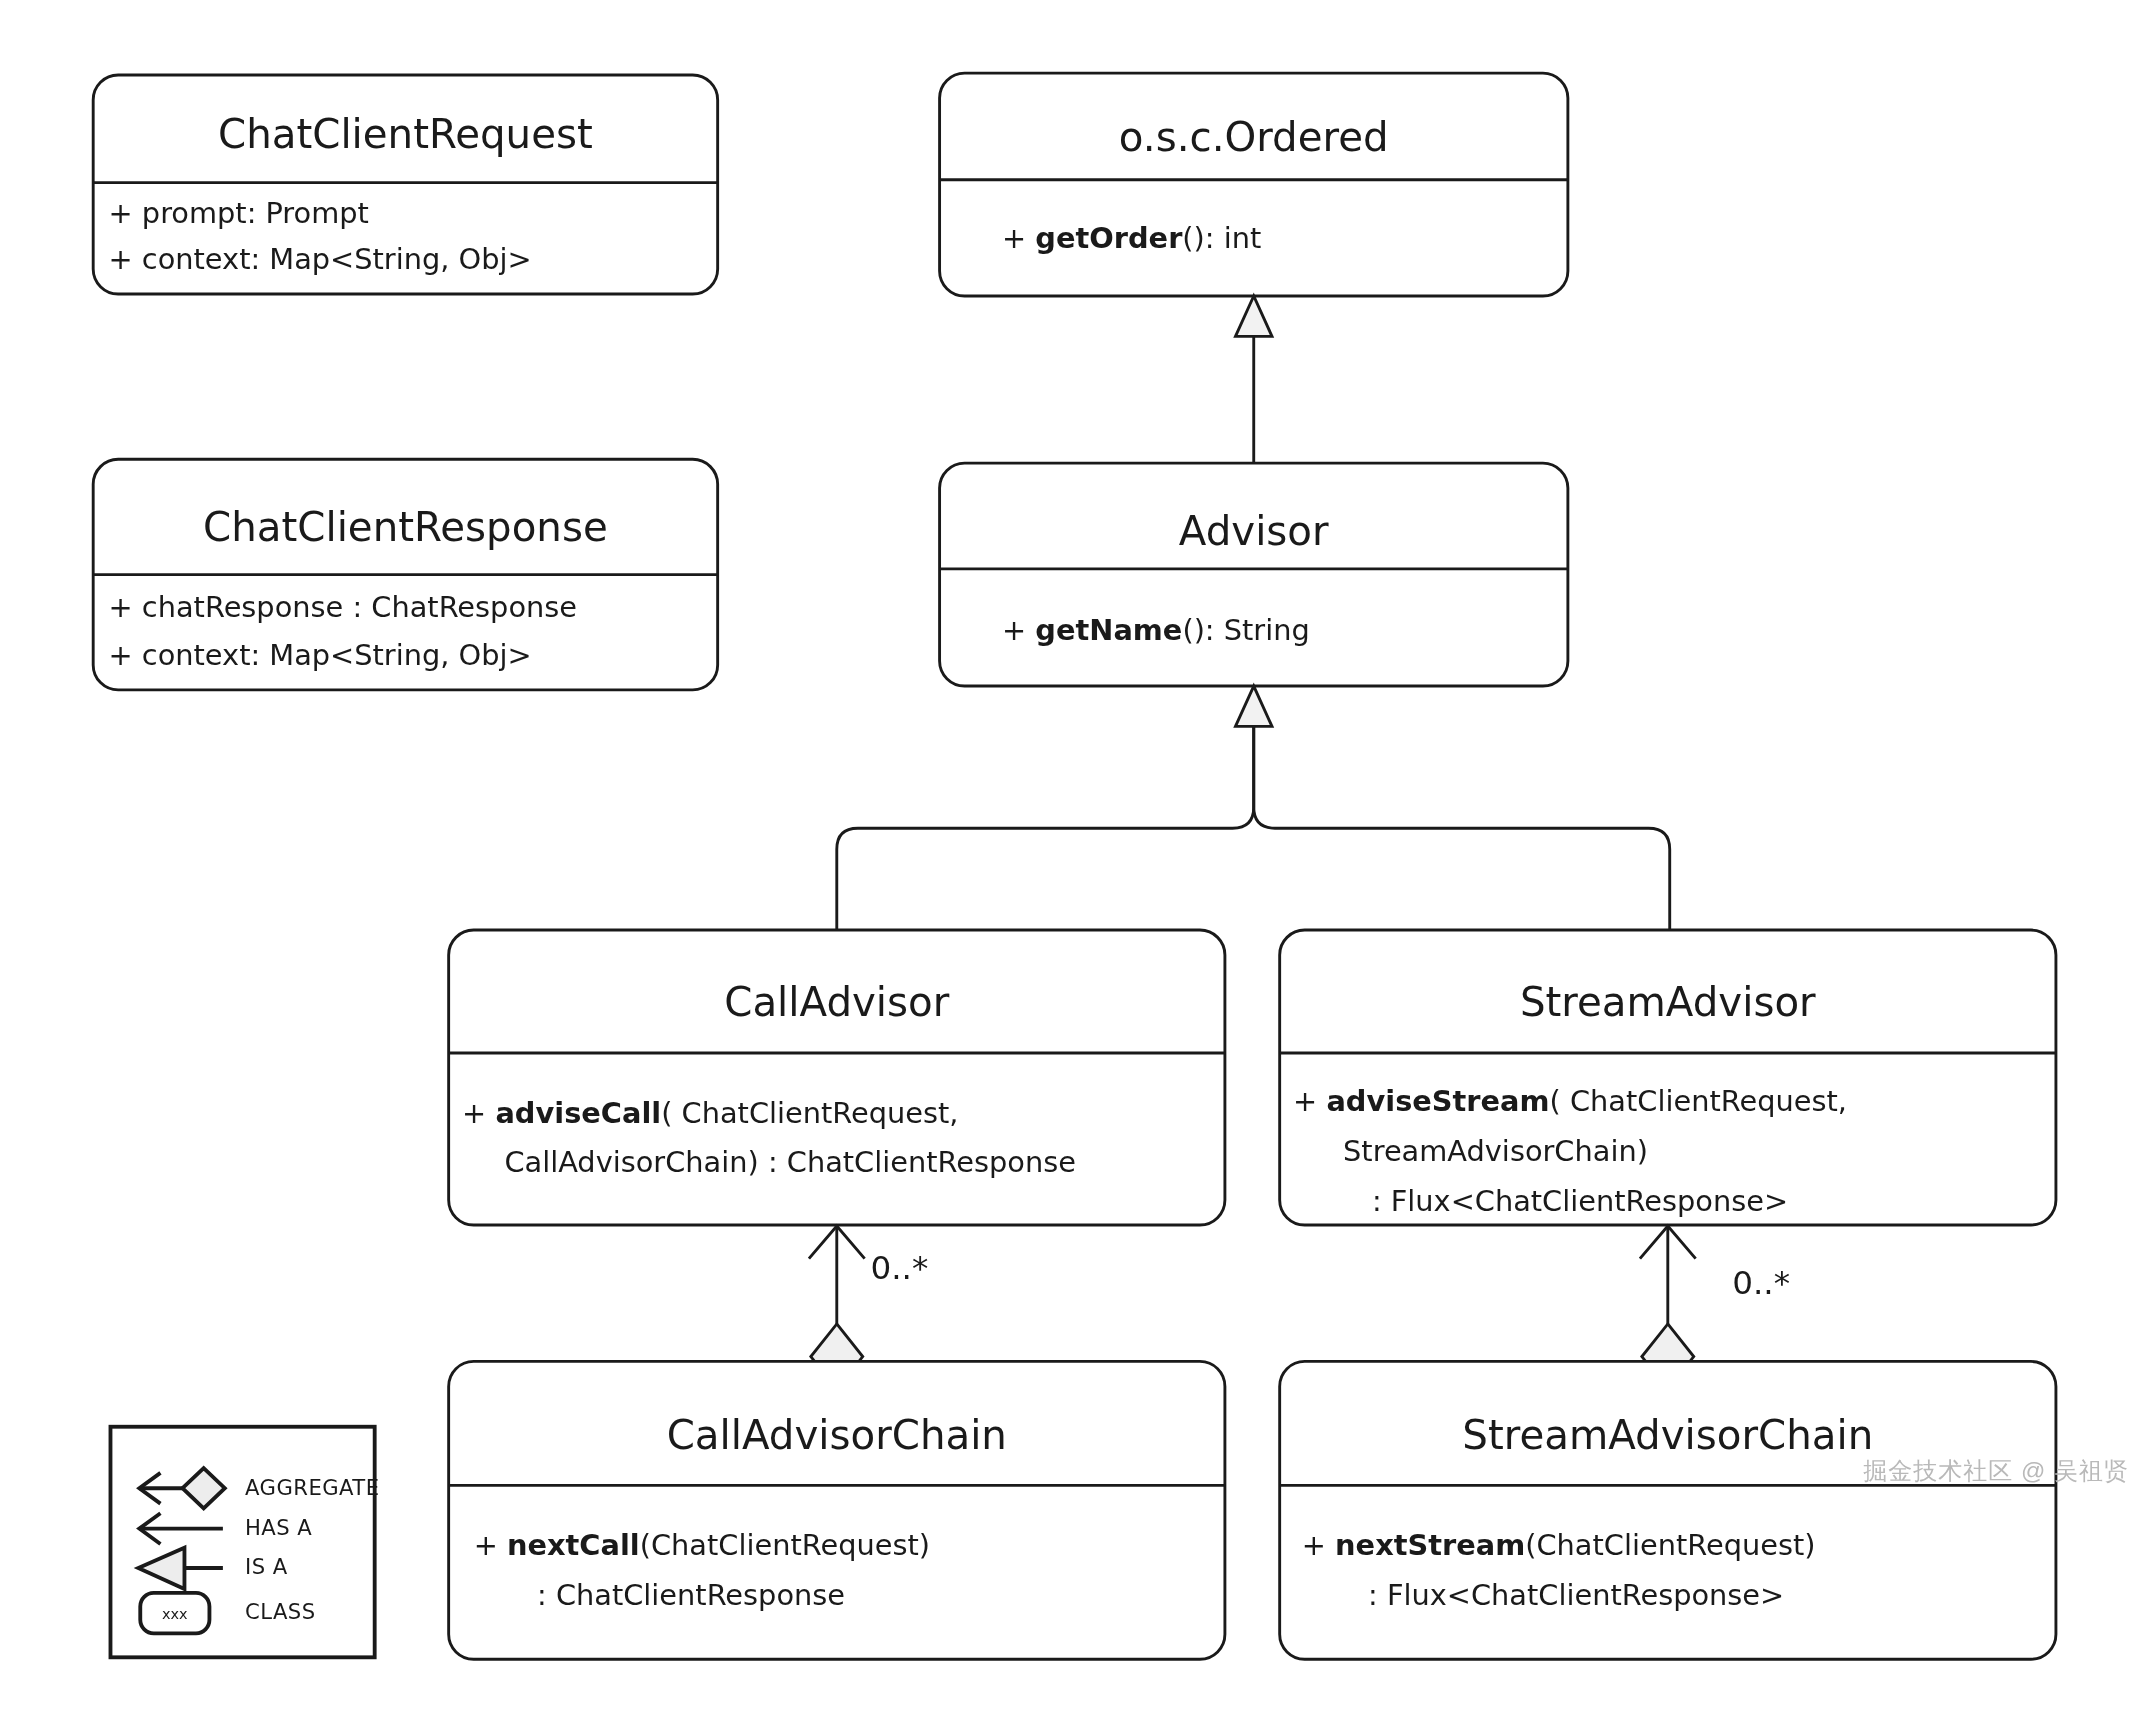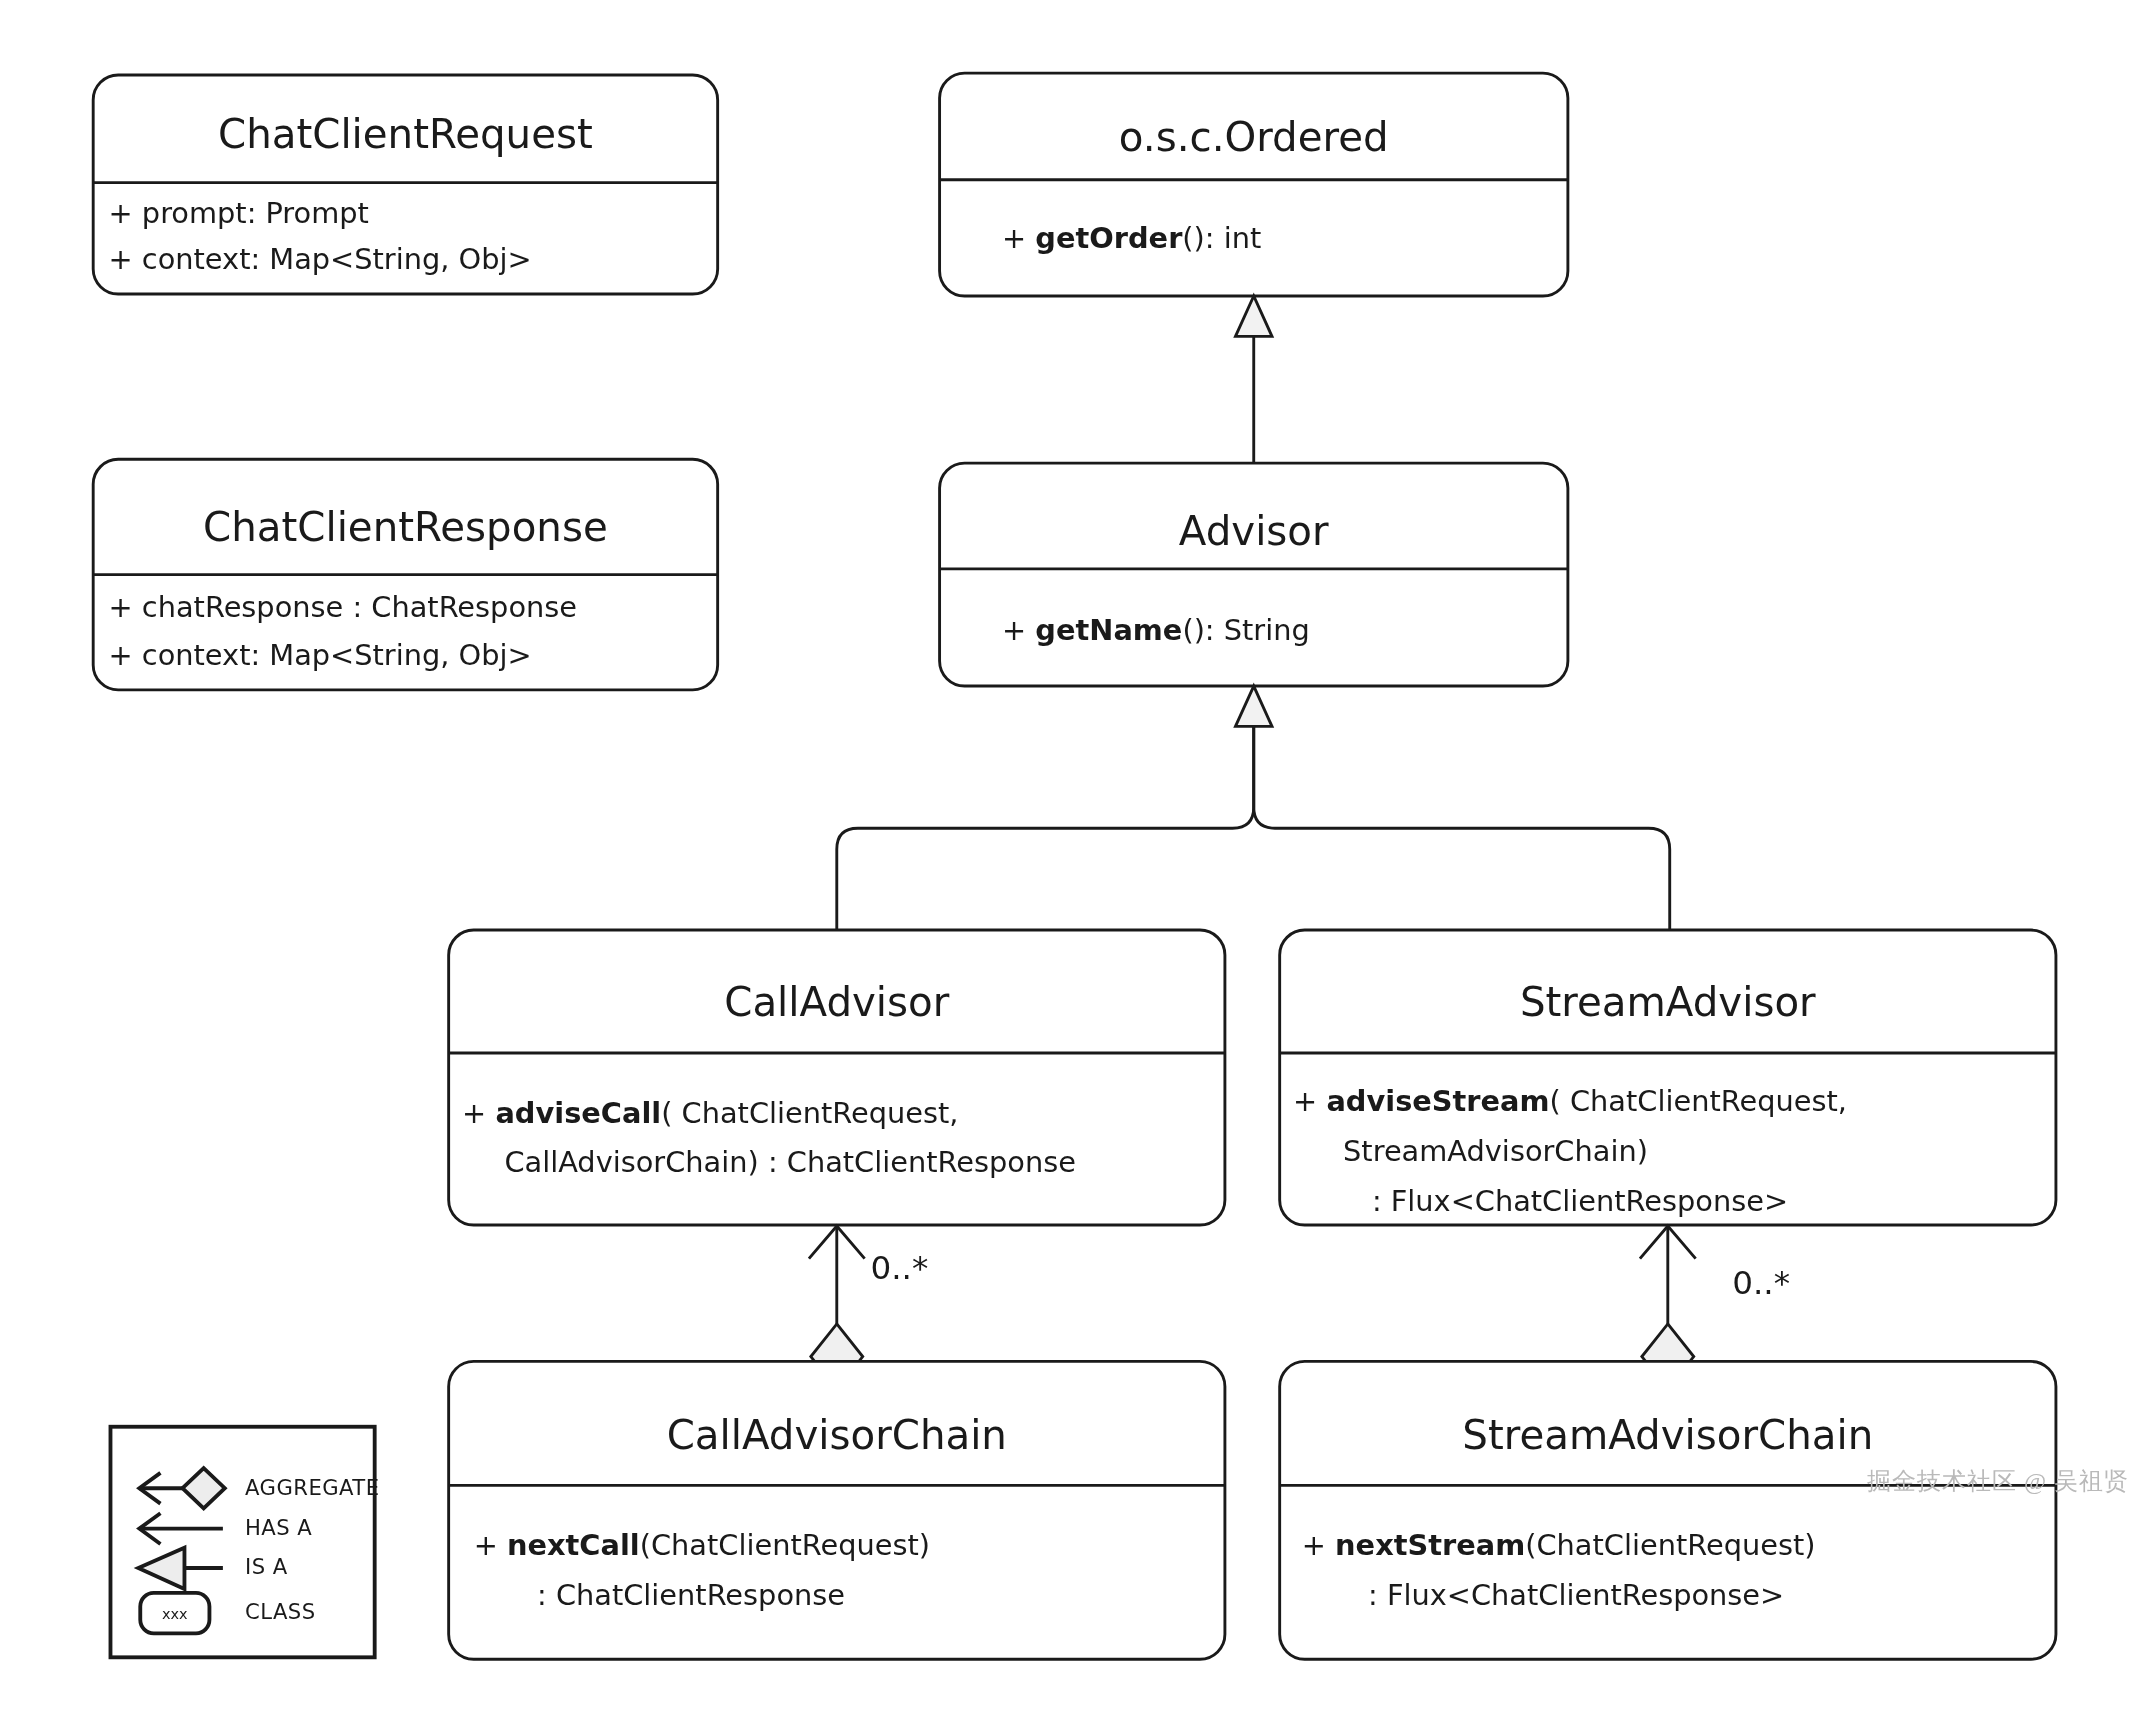--- a/index.html
+++ b/index.html
@@ -106,24 +106,24 @@
     stroke-linejoin: miter;
   }
   .legend-class-box {
     fill: #ffffff;
     stroke: #1a1a1a;
     stroke-width: 4;
   }
   .watermark {
     position: absolute;
     right: 23px;
-    bottom: 11px;
+    bottom: 21px;
     font-size: 24px;
     color: #b9b9b9;
-    font-family: Liberation Serif, serif;
+    font-family: Liberation Sans, sans-serif;
     white-space: nowrap;
     letter-spacing: 1px;
     user-select: none;
   }
 </style>
 </head>
 <body>
 
 <div id="diagram-root">
   <svg class="diagram" viewBox="0 0 2240 1786" xmlns="http://www.w3.org/2000/svg">

